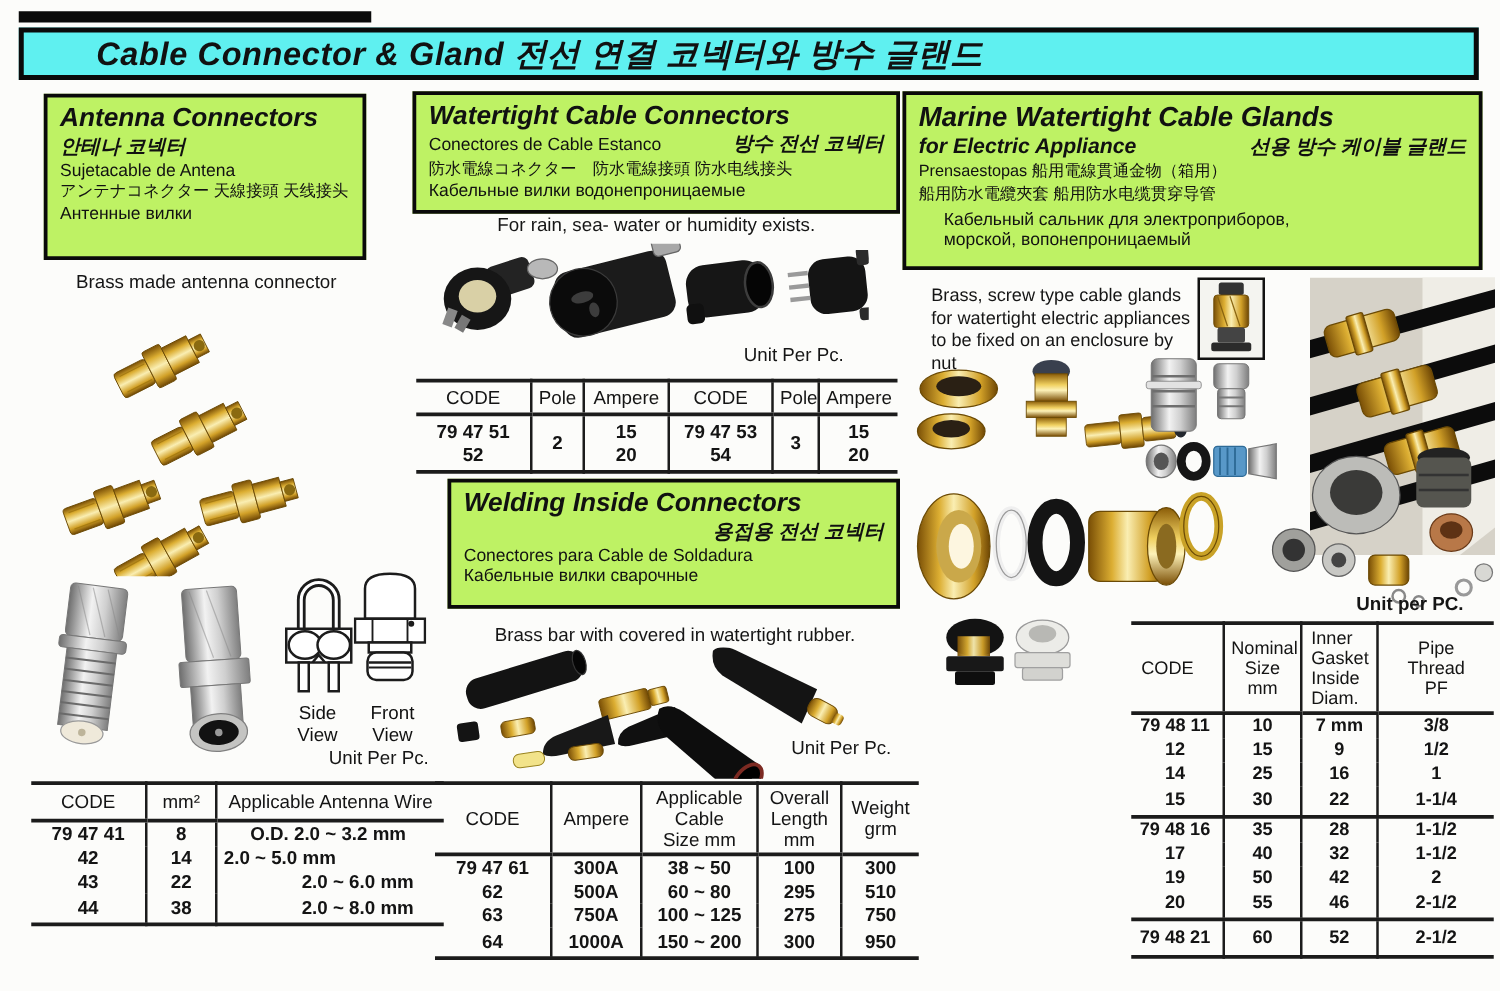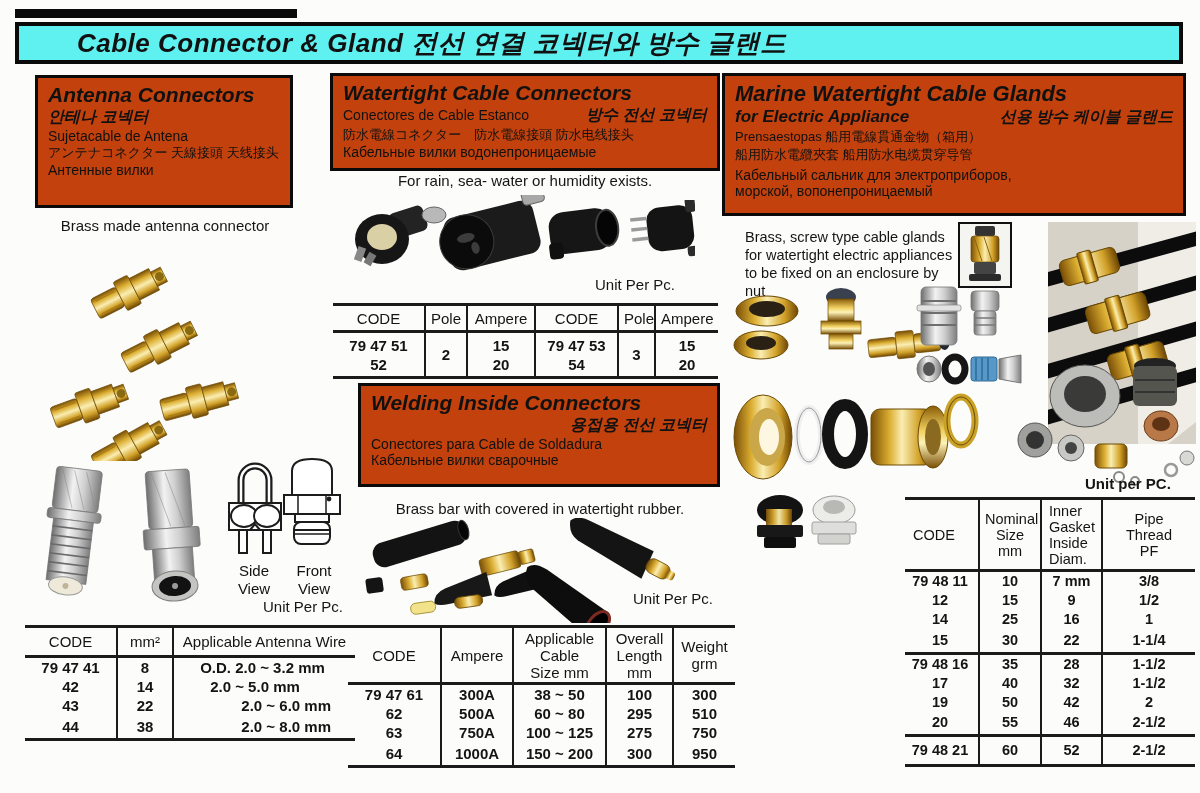--- a/index.html
+++ b/index.html
@@ -14,21 +14,21 @@
   #topbar-artifact { position:absolute; left:15px; top:9px; width:282px; height:9px; background:#0a0a0a; }
   #banner {
     position:absolute; left:15px; top:22px; width:1168px; height:42px;
     background:#5ff0f0; border:4px solid #0a0a0a;
     display:flex; align-items:center; padding-left:58px;
     font:italic 700 26px "Liberation Sans", sans-serif; letter-spacing:0.5px;
   }
 
   
   .greenbox {
-    position:absolute; background:#c2410c; border:3px solid #0a0a0a;
+    position:absolute; background:#bef264; border:3px solid #0a0a0a;
     padding:5px 10px 4px 10px; line-height:1.25;
   }
   .gtitle  { font:italic 700 21px "Liberation Sans", sans-serif; }
   .gtitle2 { font:italic 700 17px "Liberation Sans", sans-serif; }
   .gko     { font:italic 600 16px "Liberation Sans", sans-serif; }
   .ges     { font:400 14px "Liberation Sans", sans-serif; }
   .gja     { font:400 13px "Liberation Sans", sans-serif; }
   .gru     { font:400 14px "Liberation Sans", sans-serif; }
   .rowflex { display:flex; justify-content:space-between; align-items:baseline; }
 
@@ -192,21 +192,21 @@
     </thead>
     <tbody>
       <tr class="padrow">
         <td class="code">79 47 41</td>
         <td>8</td>
         <td style="text-align:center; padding-right:24px;padding-left:20px;">O.D. 2.0 ~ 3.2 mm</td>
       </tr>
       <tr>
         <td class="code">42</td>
         <td>14</td>
-        <td style="text-align:center; padding-right:24px;margin-left:40px;">2.0 ~ 5.0 mm</td>
+        <td style="text-align:left; padding-right:24px;margin-left:40px;">2.0 ~ 5.0 mm</td>
       </tr>
       <tr>
         <td class="code">43</td>
         <td>22</td>
         <td style="text-align:right; padding-right:24px;">2.0 ~ 6.0 mm</td>
       </tr>
       <tr style="height:24px;">
         <td class="code">44</td>
         <td>38</td>
         <td style="text-align:right; padding-right:24px;">2.0 ~ 8.0 mm</td>
@@ -402,21 +402,21 @@
   </table>
 
   <div class="greenbox" style="left:722px; top:73px; width:464px; height:143px;">
     <div class="gtitle" style="font-size:22px;">Marine Watertight Cable Glands</div>
     <div class="rowflex">
       <span class="gtitle2">for Electric Appliance</span>
       <span class="gko">선용 방수 케이블 글랜드</span>
     </div>
     <div class="gja">Prensaestopas  船用電線貫通金物（箱用）</div>
     <div class="gja">船用防水電纜夾套 船用防水电缆贯穿导管</div>
-    <div class="gru preline" style="margin-top:3px;">Кабельный сальник для электроприборов,
+    <div class="gru preline" style="margin-top:3px;margin-left:20px;">Кабельный сальник для электроприборов,
 морской, вопонепроницаемый</div>
   </div>
 
   <div class="caption preline" style="left:745px; top:228px; width:215px; font-size:14.5px; line-height:18px;">Brass, screw type cable glands
 for watertight electric appliances
 to be fixed  on an enclosure by nut</div>
 
   <div id="framed-gland" style="left:958px; top:222px; width:54px; height:66px;">
     <svg width="50" height="62" viewBox="0 0 50 62">
       <rect x="15" y="2" width="20" height="10" rx="2" fill="#333"></rect>

